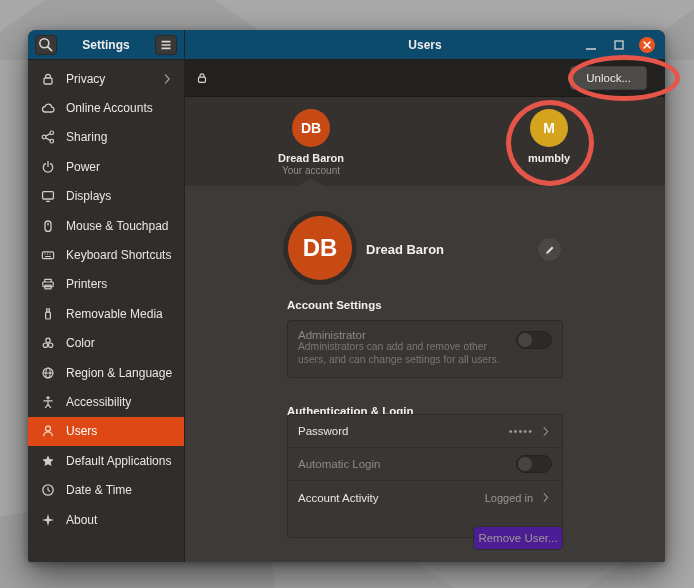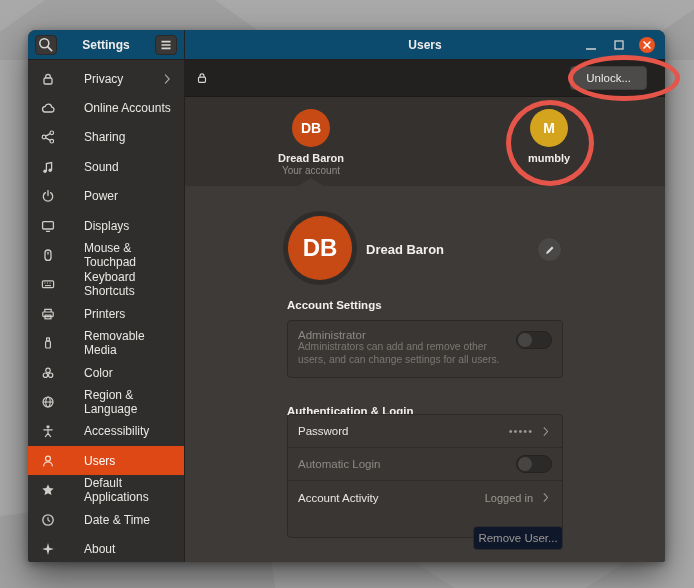--- a/index.html
+++ b/index.html
@@ -43,21 +43,21 @@
             border:1px solid #2a2927; display:flex; align-items:center; justify-content:center;
             color:#d8d6d3; }
   .side .sq-btn.search { margin-left:7px; }
   .side .sq-btn.menu { margin-left:auto; margin-right:7px; }
   .winctl { margin-left:auto; display:flex; align-items:center; gap:12px; padding-right:10px; }
   .ctl { width:16px; height:16px; display:flex; align-items:center; justify-content:center; color:#d5d3d0; }
   .ctl.close { background:#e95420; border-radius:50%; color:#fff; }
 
   
   .sidebar { background:#302e2c; border-right:1px solid #222120; padding-top:4px; overflow:hidden; }
-  .side-item { height:29.4px; display:flex; align-items:center; gap:28px;
+  .side-item { height:29.4px; display:flex; align-items:center; gap:10px;
                padding:0 10px 0 12px; font-size:12px; color:#e9e7e4; }
   .side-item .icn { width:16px; height:16px; color:#cfccc8; flex:0 0 16px; }
   .side-item.selected { background:#dd4814; color:#ffffff; }
   .side-item.selected .icn { color:#f4d9cb; }
   .side-item .chev { margin-left:auto; width:12px; height:12px; color:#a6a3a0; }
 
   
   .content { display:flex; flex-direction:column; background:#3d3a37; position:relative; }
   .banner { height:37px; background:#232120; border-bottom:1px solid #1b1a19;
             display:flex; align-items:center; padding:0 10px; gap:9px; }
@@ -109,21 +109,21 @@
               border-bottom:1px solid #2f2d2b; position:relative; }
   .auth-row:last-child { border-bottom:none; }
   .auth-label { font-size:11.5px; color:#e8e6e3; }
   .auth-label.dim { color:#8d8a86; }
   .auth-right { margin-left:auto; display:flex; align-items:center; gap:8px; }
   .auth-value { font-size:11px; color:#9a9793; letter-spacing:1px; }
   .auth-value.word { letter-spacing:0; }
   .chev-icn { width:11px; height:11px; color:#9a9793; }
 
   .remove-btn { position:absolute; left:288px; top:340px; width:90px; height:24px;
-                background:#0f172a; border:1px solid #2e2c2a; border-radius:4px;
+                background:#4c1d95; border:1px solid #2e2c2a; border-radius:4px;
                 font-size:11.5px; color:#9b9894; display:flex; align-items:center; justify-content:center; }
 
   
   .annot { position:absolute; border:5px solid #e5554a; border-radius:50%; z-index:10; pointer-events:none; }
   .annot.unlock { left:568px; top:55px; width:112px; height:46px; }
   .annot.mumbly { left:506px; top:100px; width:88px; height:86px; }
 
   .icn svg, svg.icn { display:block; width:100%; height:100%; }
 </style>
 </head>
@@ -290,26 +290,20 @@
         <svg class="icn" viewBox="0 0 16 16">
           <use href="#i-cloud"></use>
         </svg>
         <span>Online Accounts</span>
       </div>
     <div class="side-item">
         <svg class="icn" viewBox="0 0 16 16">
           <use href="#i-share"></use>
         </svg>
         <span>Sharing</span>
-      </div>
-    <div class="side-item">
-        <svg class="icn" viewBox="0 0 16 16">
-          <use href="#i-sound"></use>
-        </svg>
-        <span>Sound</span>
       </div>
     <div class="side-item">
         <svg class="icn" viewBox="0 0 16 16">
           <use href="#i-power"></use>
         </svg>
         <span>Power</span>
       </div>
     <div class="side-item">
         <svg class="icn" viewBox="0 0 16 16">
           <use href="#i-display"></use>

